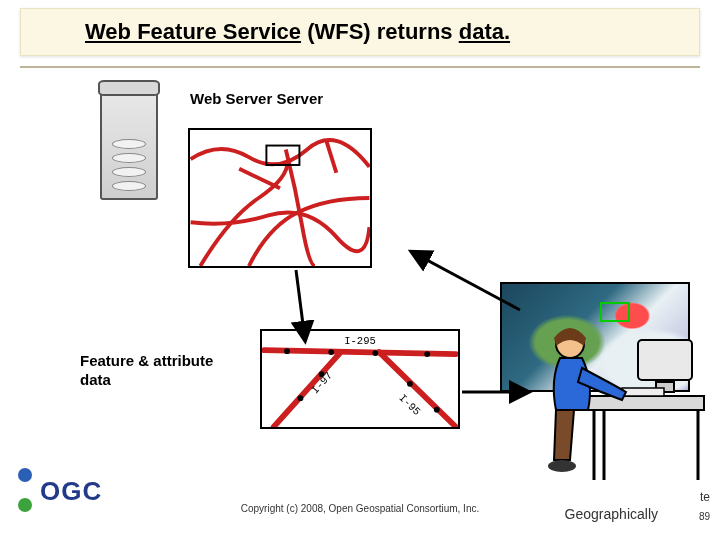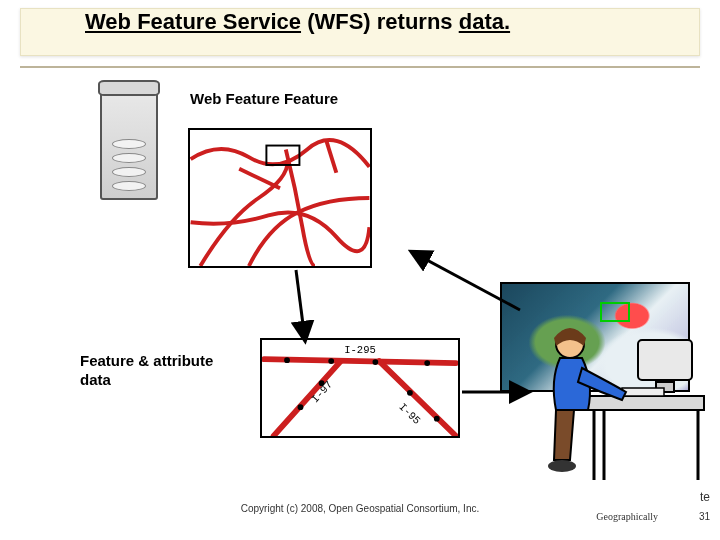--- a/index.html
+++ b/index.html
@@ -1,18 +1,18 @@
 <!DOCTYPE html>
 <html><head>
 <meta charset="utf-8">
 <style>
   * { box-sizing: border-box; margin: 0; padding: 0; }
   html, body { width: 720px; height: 540px; font-family: Verdana, Geneva, sans-serif; background: #fff; overflow: hidden; }
   .slide { position: relative; width: 720px; height: 540px; }
-  .title-bar { position: absolute; top: 8px; left: 20px; right: 20px; height: 48px; background: #fbf7e2; border: 1px solid #e8e2c2; box-shadow: 0 1px 3px rgba(0,0,0,.12); display: flex; align-items: flex-start; padding-left: 64px; }
+  .title-bar { position: absolute; top: 8px; left: 20px; right: 20px; height: 48px; background: #fbf7e2; border: 1px solid #e8e2c2; box-shadow: 0 1px 3px rgba(0,0,0,.12); display: flex; align-items: center; padding-left: 64px; }
   .title-text { font-size: 22px; font-weight: bold; color: #000; }
   .title-text span:nth-child(1){ text-decoration: underline; }
   .title-text span:nth-child(4){ text-decoration: underline; }
   .hr { position: absolute; top: 66px; left: 20px; right: 20px; height: 2px; background: #bdb49a; }
 
   .label { position: absolute; font-weight: bold; font-size: 15px; line-height: 1.25; color: #000; }
 
   
   .server { position: absolute; left: 100px; top: 80px; width: 58px; height: 120px; }
   .server .body { position: absolute; inset: 10px 0 0 0; background: linear-gradient(#e8e8e8,#cfcfcf); border: 2px solid #555; border-radius: 3px; }
@@ -29,55 +29,55 @@
   .sat .fill1{ position:absolute; inset:0; background:
      radial-gradient(40px 30px at 70% 30%, #f55 0 40%, transparent 45%),
      radial-gradient(70px 50px at 35% 55%, #6c9c5a 0 45%, transparent 55%),
      radial-gradient(90px 60px at 80% 75%, #dfe6e9 0 50%, transparent 60%),
      linear-gradient(135deg,#274b5d,#3a6b7f 40%,#dfe6e9 60%,#aac 100%);
      filter: contrast(1.1) saturate(1.1);
   }
   .sat .rect{ position:absolute; left: 98px; top: 18px; width: 30px; height: 20px; border:2px solid #0c0; }
 
   
-  .detail { position: absolute; left: 260px; top: 338px; width: 200px; height: 100px; border: 2px solid #000; background: #fff; text-align: right; }
+  .detail { position: absolute; left: 260px; top: 329px; width: 200px; height: 100px; border: 2px solid #000; background: #fff; text-align: right; }
   .detail svg { width:100%; height:100%; }
   .detail .rlabel { font-family: "Courier New", monospace; font-size: 11px; fill:#000; }
 
   
   .user { position: absolute; right: 10px; bottom: 60px; width: 180px; height: 170px; }
   .user svg { width:100%; height:100%; }
 
   
   .ogc { position: absolute; left: 18px; bottom: 28px; width: 110px; height: 44px; }
   .ogc .dot{ position:absolute; width:14px; height:14px; border-radius:50%; }
   .ogc .dot.blue{ background:#2b5fb6; left:0; top:0; }
   .ogc .dot.green{ background:#3ca23c; left:0; top:30px; }
   .ogc .txt{ position:absolute; left:22px; top:8px; font-weight:900; font-size:26px; letter-spacing:1px; color:#233a8a; font-family: Arial, sans-serif; }
 
   .copy { position:absolute; left:50%; bottom:26px; transform:translateX(-50%); font-size:10px; color:#333; }
-  .cornerL { position:absolute; right:62px; bottom:18px; font-size:10px; color:#333;font-family:Liberation Serif, serif; }
+  .cornerL { position:absolute; right:62px; bottom:18px; font-size:14px; color:#333; }
   .cornerR-te { position:absolute; right:10px; bottom:36px; font-size:12px; color:#333; }
   .cornerR-n { position:absolute; right:10px; bottom:18px; font-size:10px; color:#333; }
 
   .arrow-svg { position:absolute; left:0; top:0; width:720px; height:540px; pointer-events:none; }
 </style>
 </head>
 <body>
 
 <div class="slide">
 
   <div class="title-bar">
     <div class="title-text">
       <span>Web Feature Service</span><span> (WFS) </span><span>returns </span><span>data.</span>
     </div>
   </div>
   <div class="hr"></div>
 
-  <div class="label" style="left:190px; top:90px; width:150px;">Web Feature Feature</div>
+  <div class="label" style="left:190px; top:90px; width:150px;">Web Server Server</div>
   <div class="label" style="left:80px; top:352px; width:150px;">Feature &amp; attribute data</div>
 
   <div class="server">
     <div class="body"></div>
     <div class="cap"></div>
     <div class="disks">
       <div class="disk"></div>
         <div class="disk"></div>
         <div class="disk"></div>
         <div class="disk"></div>
@@ -147,19 +147,24 @@
     <defs>
       <marker id="ah" viewBox="0 0 10 10" refX="8" refY="5" markerWidth="8" markerHeight="8" orient="auto-start-reverse">
         <path d="M0 0 L10 5 L0 10 Z" fill="#000"></path>
       </marker>
     </defs>
     <line x1="520" y1="310" x2="412" y2="252" stroke="#000" stroke-width="3" marker-end="url(#ah)"></line>
     <line x1="296" y1="270" x2="305" y2="340" stroke="#000" stroke-width="3" marker-end="url(#ah)"></line>
     <line x1="462" y1="392" x2="528" y2="392" stroke="#000" stroke-width="3" marker-end="url(#ah)"></line>
   </svg>
 
+  <div class="ogc">
+    <div class="dot blue"></div>
+    <div class="dot green"></div>
+    <div class="txt">OGC</div>
+  </div>
 
   <div class="copy">Copyright (c) 2008, Open Geospatial Consortium, Inc.</div>
   <div class="cornerL">Geographically</div>
   <div class="cornerR-te">te</div>
-  <div class="cornerR-n">31</div>
+  <div class="cornerR-n">89</div>
 
 </div>
 
 </body></html>

